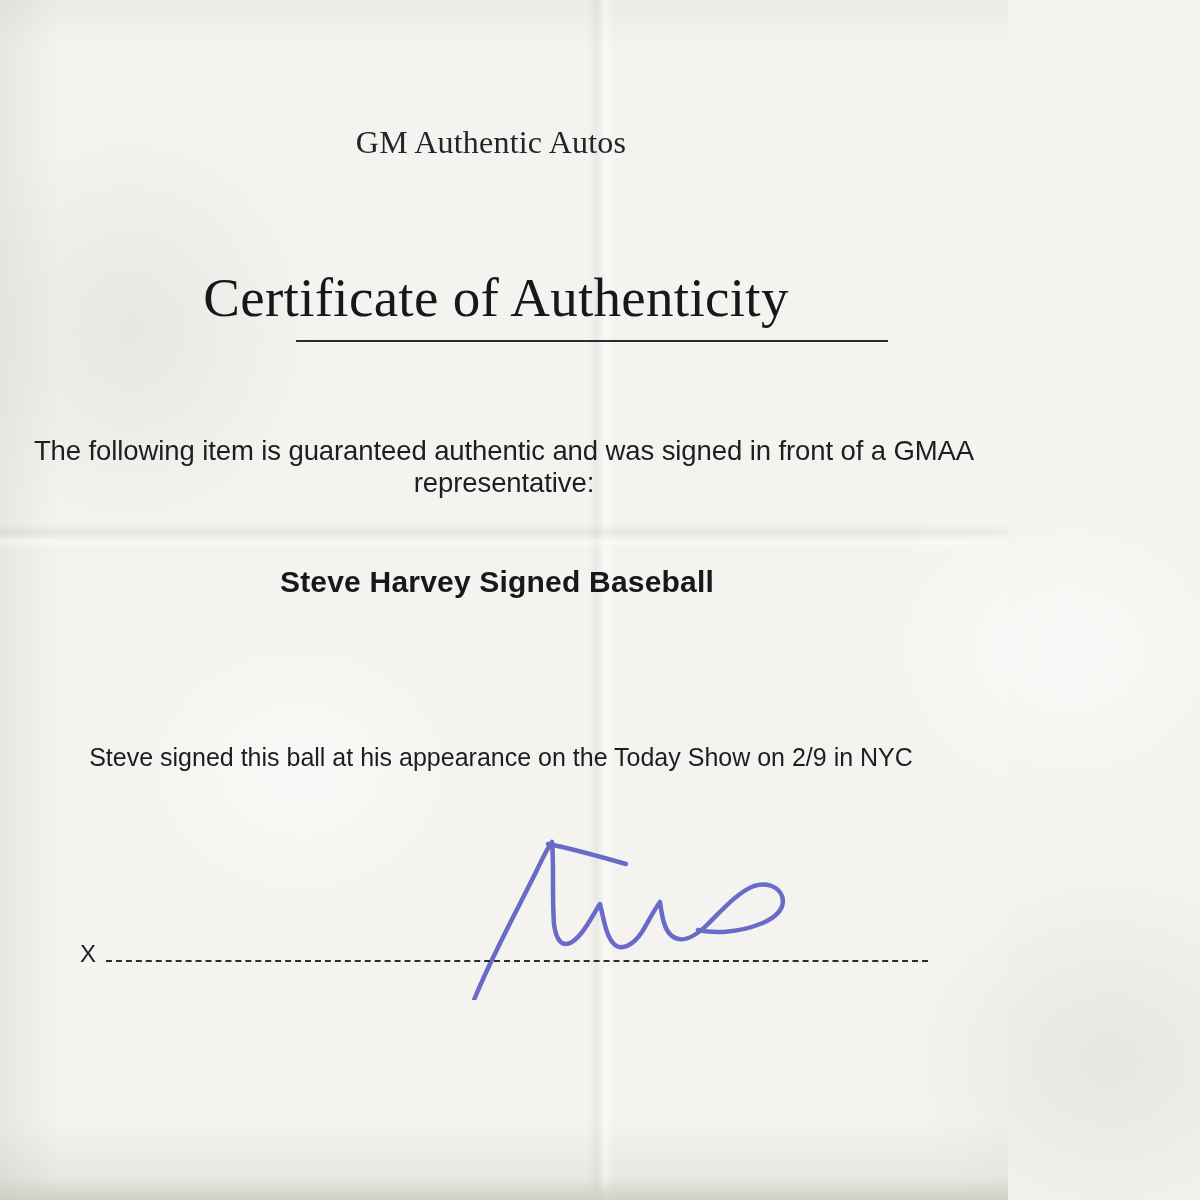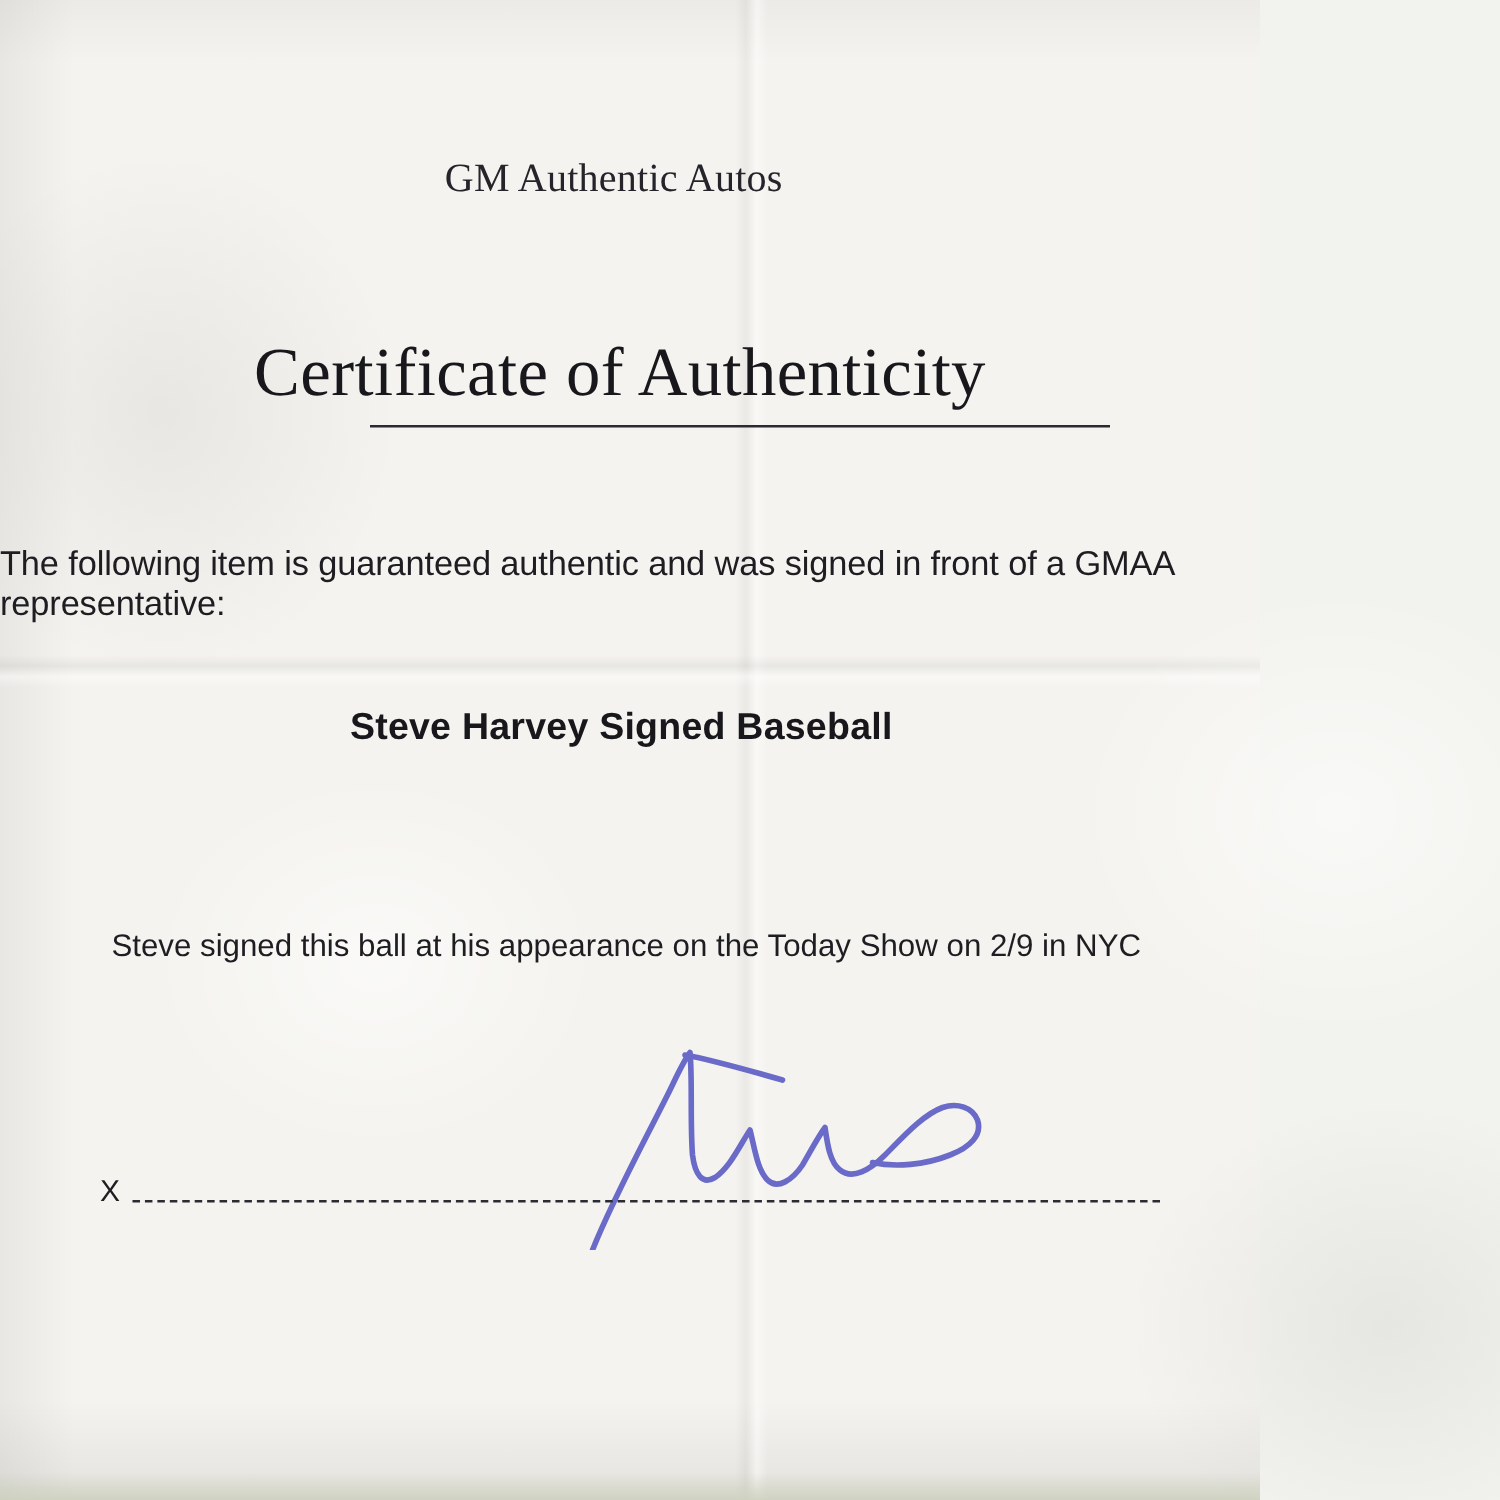--- a/index.html
+++ b/index.html
@@ -101,21 +101,21 @@
     width: 592px;
     height: 2px;
     background: #2a2a30;
   }
 
   .guarantee {
     position: absolute;
     top: 435px;
     left: 0;
     right: 0;
-    text-align: left;
+    text-align: center;
     font-size: 27.5px;
     color: #1d1d22;
     letter-spacing: -0.1px;
   }
 
   .item {
     position: absolute;
     top: 565px;
     left: 0;
     right: 0;

